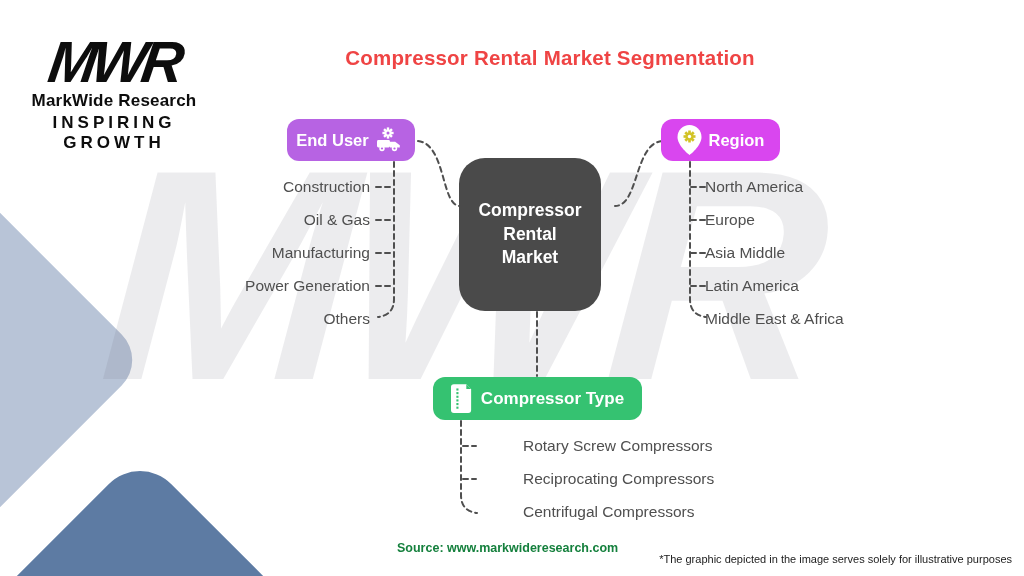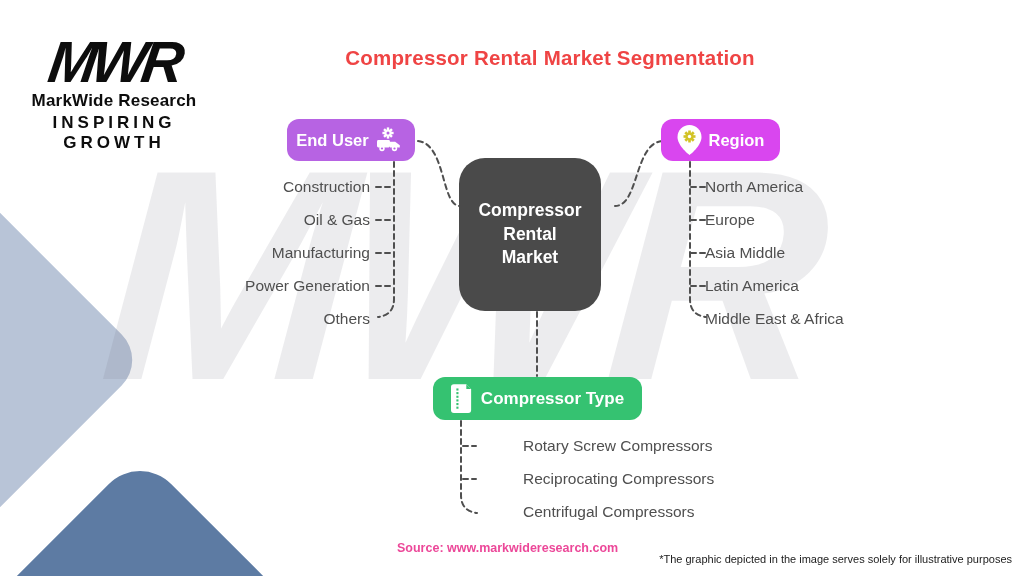--- a/index.html
+++ b/index.html
@@ -78,21 +78,21 @@
     position:absolute; z-index:2; font-size:15.5px; color:#4f4f4f;
     white-space:nowrap; line-height:22px; height:22px;
   }
   .items-left .item { right:654px; text-align:left; }
   .items-right .item { left:705px; }
   .items-bottom .item { left:479px;margin-left:44px; }
 
   
   .footer-source {
     position:absolute; left:397px; top:541px; z-index:2;
-    font-size:12.5px; font-weight:bold; color:#ec4899;
+    font-size:12.5px; font-weight:bold; color:#15803d;
   }
   .footer-disclaimer {
     position:absolute; right:12px; top:553px; z-index:2;
     font-size:11px; color:#1b1b1b;text-align:center;
   }
 </style>
 </head>
 <body>
 
 <div class="deco diamond-light"></div>

